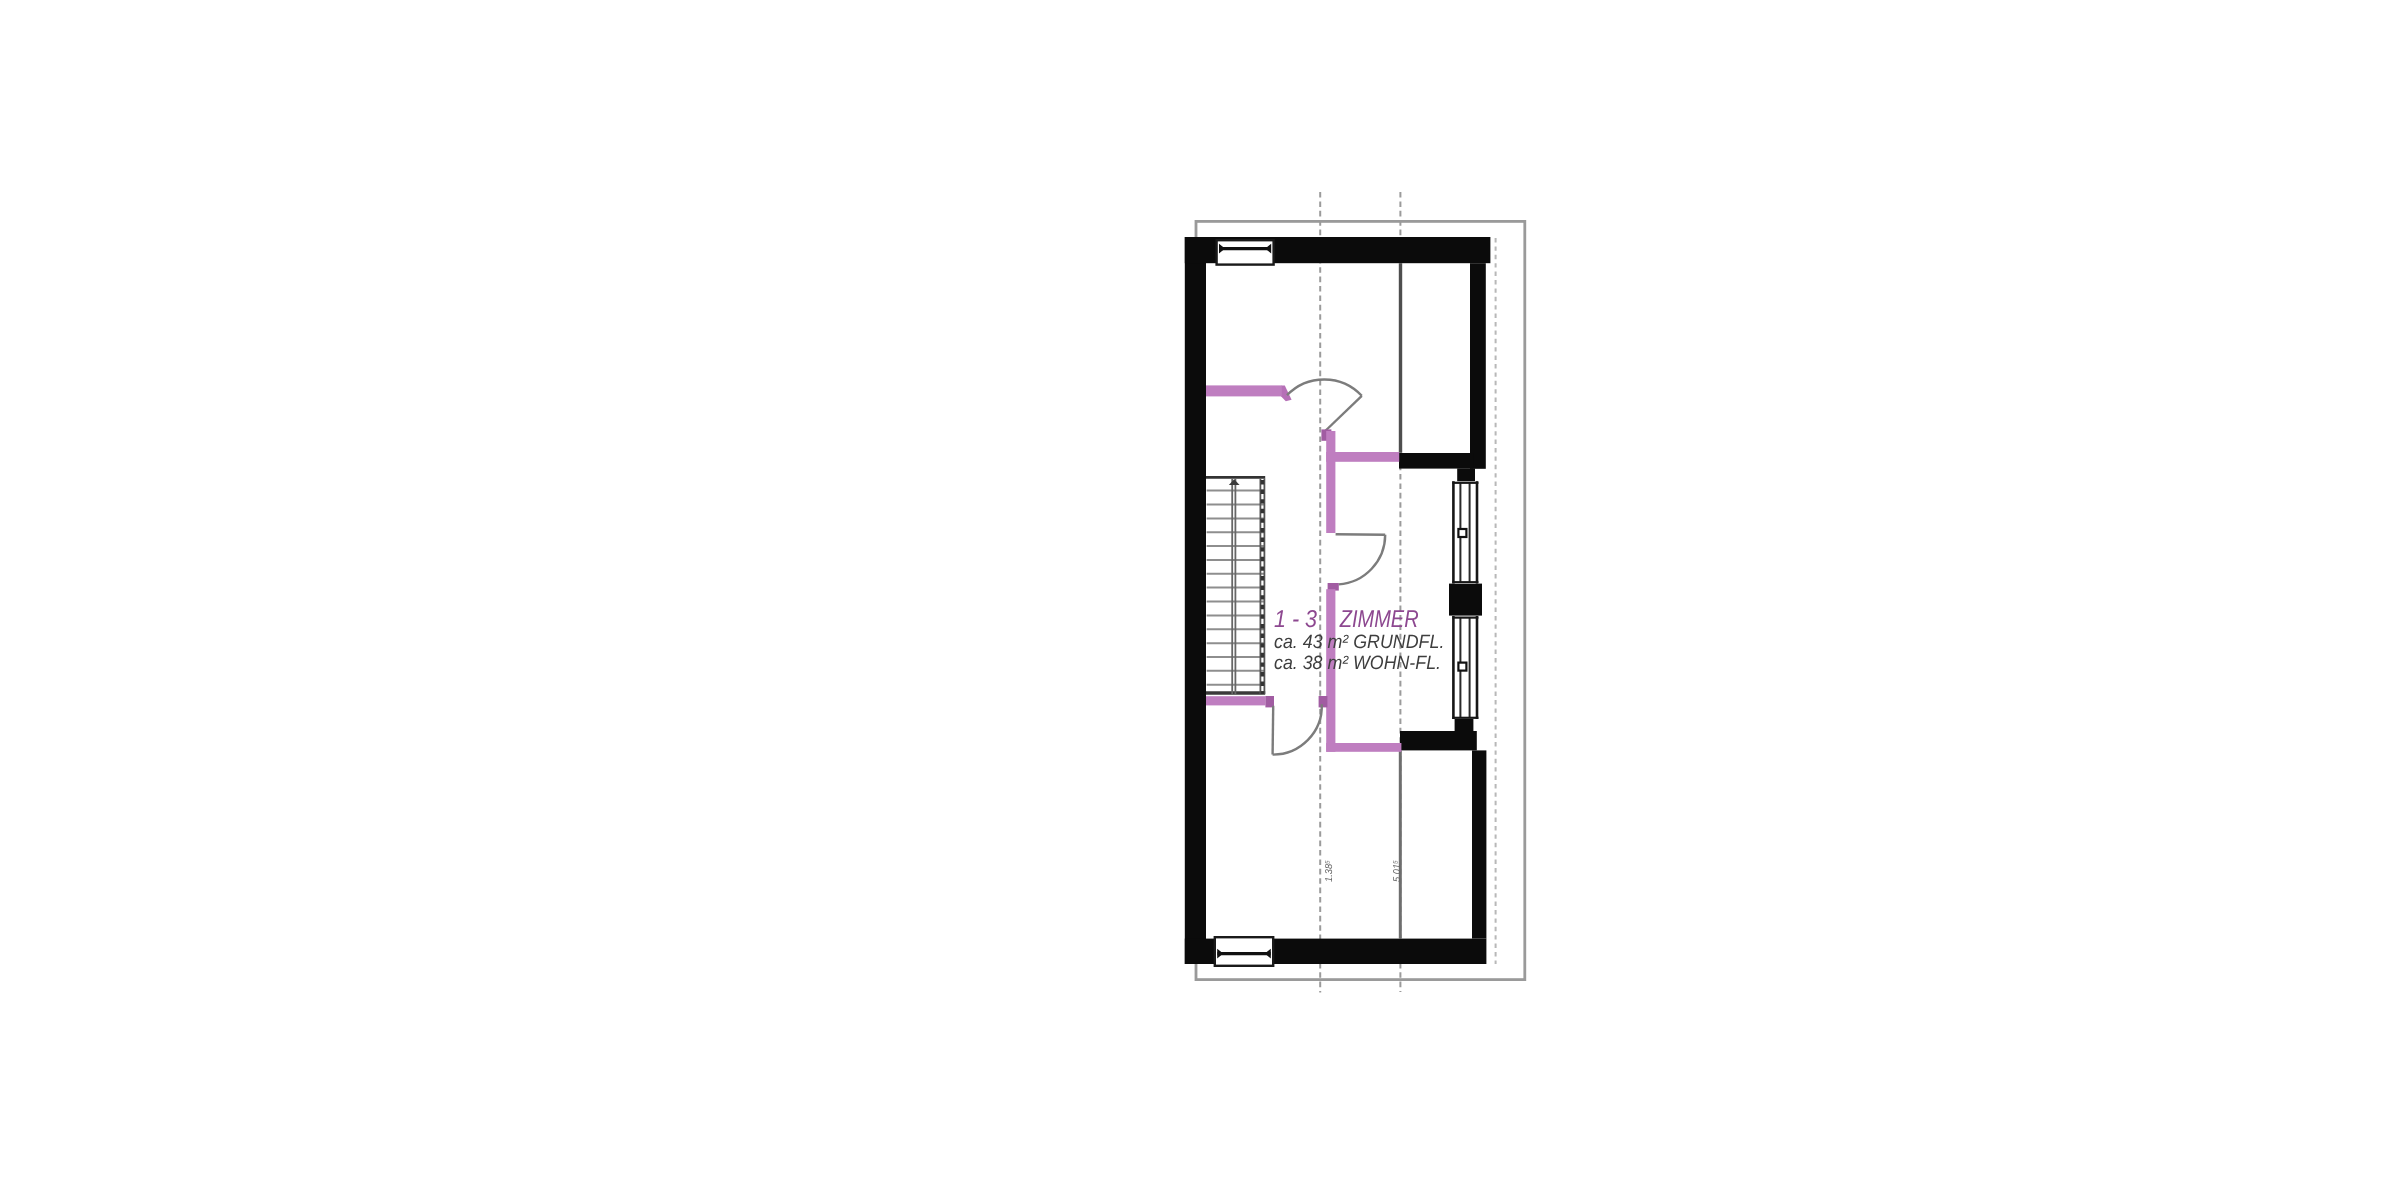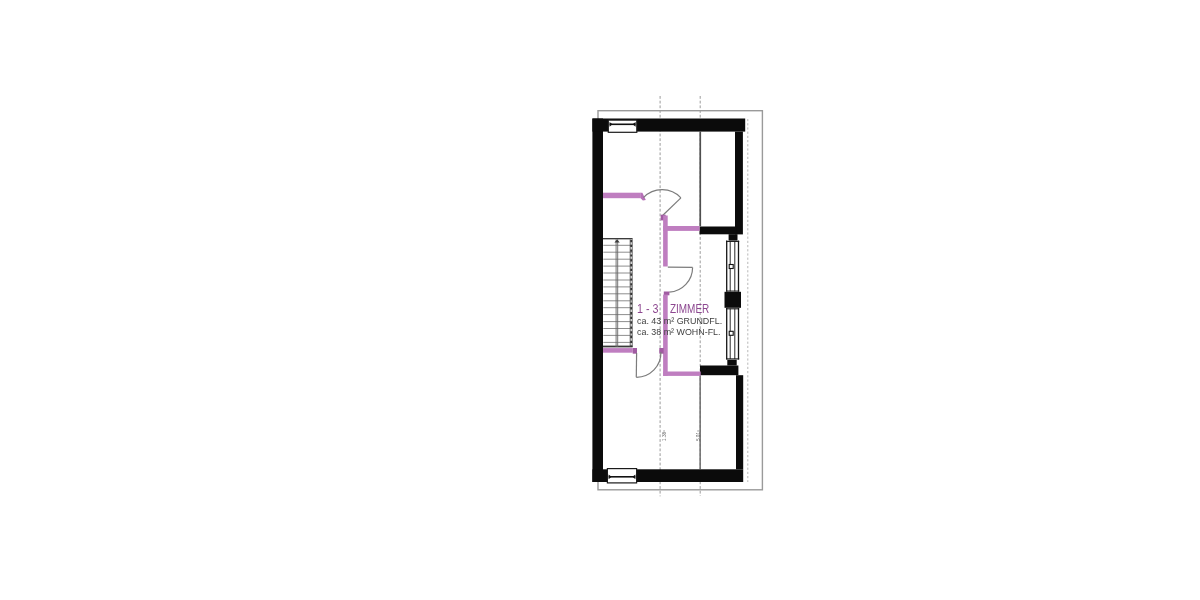--- a/index.html
+++ b/index.html
@@ -1,16 +1,16 @@
 <!DOCTYPE html>
 <html><head>
 <meta charset="utf-8">
 <style>
   html,body{margin:0;padding:0;background:#ffffff;}
-  #stage{position:relative;width:1200px;height:600px;background:#c2410c;overflow:hidden;}
+  #stage{position:relative;width:1200px;height:600px;background:#c2410c;overflow:hidden;font-style:italic;}
   svg{position:absolute;left:0;top:0;}
   text{font-family:"Liberation Sans", sans-serif;}
 </style>
 </head>
 <body>
 
 <div id="stage">
 <svg width="1200" height="600" viewBox="0 0 1200 600">
 
   <rect x="0" y="0" width="1200" height="600" fill="#ffffff"></rect>

